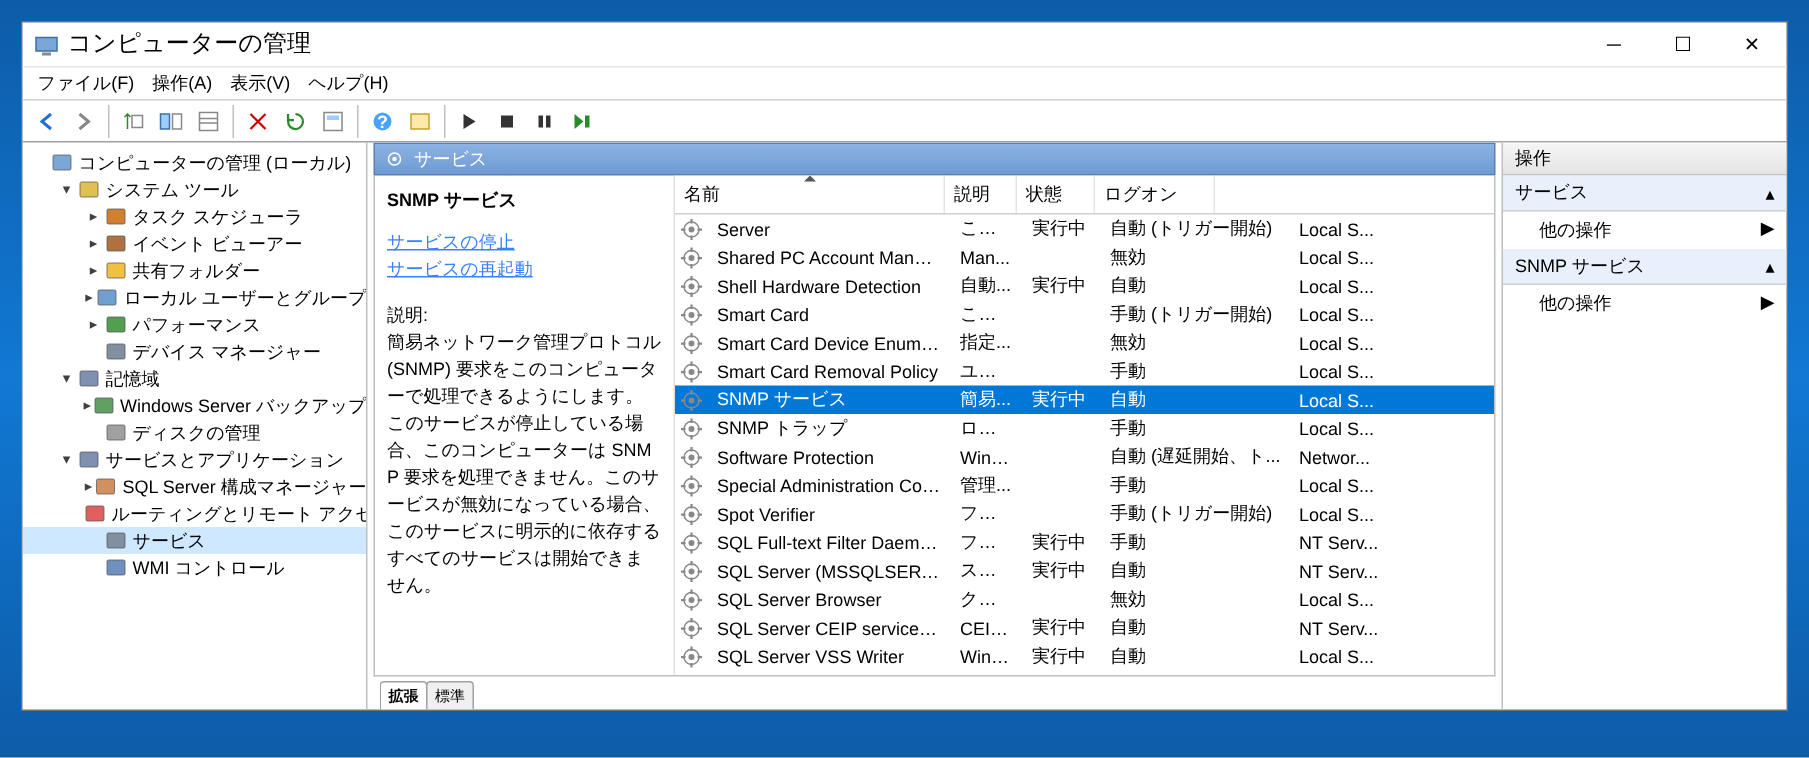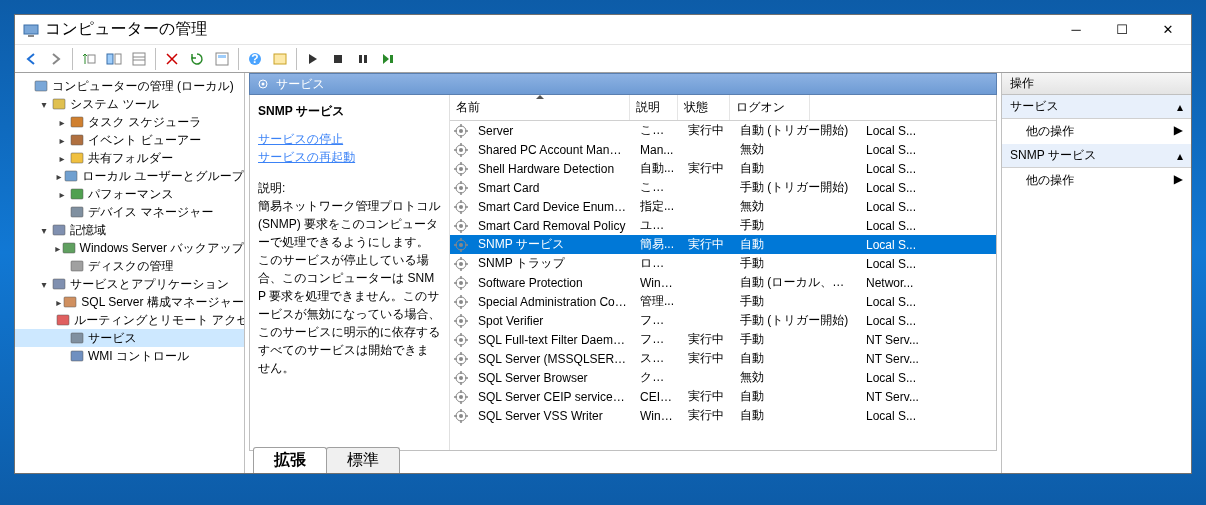--- a/index.html
+++ b/index.html
@@ -33,21 +33,21 @@
 .list-head { display:flex; border-bottom:1px solid #d0d0d0; position:sticky; top:0; background:#fff;}
 .list-head div { padding:4px 6px; border-right:1px solid #e5e5e5; white-space:nowrap; overflow:hidden; position:relative;}
 .list-head .asc::after{content:"";position:absolute;left:50%;top:0;transform:translateX(-50%);border-left:4px solid transparent;border-right:4px solid transparent;border-bottom:4px solid #555;}
 .col-name{width:180px;} .col-desc{width:48px;} .col-stat{width:52px;} .col-start{width:126px;} .col-logon{width:80px;}
 .list-row { display:flex; align-items:center; height:19px; white-space:nowrap;}
 .list-row.sel { background:#0078d7; color:#fff;}
 .list-row div { padding:0 6px; overflow:hidden; text-overflow:ellipsis;}
 .list-row .gear { width:16px; height:16px; margin-left:3px; margin-right:3px; flex:0 0 auto;}
 .list-row .col-name{width:162px;}
 .tabs { height:22px; display:flex; align-items:flex-end; padding-left:4px;}
-.tabs span { padding:2px 20px; border:1px solid #a0a0a0; border-bottom:0; background:#f0f0f0; margin-right:-1px; font-size:16px; border-radius:3px 3px 0 0;}
+.tabs span { padding:2px 5px; border:1px solid #a0a0a0; border-bottom:0; background:#f0f0f0; margin-right:-1px; font-size:10px; border-radius:3px 3px 0 0;}
 .tabs span.act { background:#fff; font-weight:bold;}
 .actions { width:190px; border-left:1px solid #c0c0c0; display:flex; flex-direction:column;}
 .actions-head { height:22px; background:linear-gradient(#f6f6f6,#e4e4e4); border-bottom:1px solid #c0c0c0; display:flex; align-items:center; padding:0 8px;}
 .act-sec-h { background:#e8f0fb; padding:3px 8px; display:flex; justify-content:space-between; align-items:center; border-bottom:1px solid #d0d0d0;}
 .act-item { padding:4px 8px 4px 24px; display:flex; align-items:flex-start; justify-content:space-between;}
 svg{display:block;}
 </style>
 </head>
 <body>
 
@@ -60,20 +60,26 @@
         </svg>
     </span>
     <span class="title">コンピューターの管理</span>
     <div class="winbtns">
       <div>─</div>
       <div>☐</div>
       <div class="close">✕</div>
     </div>
   </div>
 
+  <div class="menubar">
+    <span>ファイル(F)</span>
+    <span>操作(A)</span>
+    <span>表示(V)</span>
+    <span>ヘルプ(H)</span>
+  </div>
 
   <div class="toolbar">
     <div class="tb-btn">
         <svg width="16" height="16">
           <path d="M11 3 L5 8 L11 13" fill="none" stroke="#1e6fd6" stroke-width="2"></path>
         </svg>
       </div>
     <div class="tb-btn">
         <svg width="16" height="16">
           <path d="M5 3 L11 8 L5 13" fill="none" stroke="#888" stroke-width="2"></path>
@@ -488,21 +494,21 @@
                       <line x1="8" y1="1" x2="8" y2="4"></line>
                       <line x1="8" y1="12" x2="8" y2="15"></line>
                       <line x1="1" y1="8" x2="4" y2="8"></line>
                       <line x1="12" y1="8" x2="15" y2="8"></line>
                     </g>
                   </svg>
                 </span>
                 <div class="col-name">Software Protection</div>
                 <div class="col-desc">Wind...</div>
                 <div class="col-stat"></div>
-                <div class="col-start">自動 (ローカル、ト...</div>
+                <div class="col-start">自動 (遅延開始、ト...</div>
                 <div class="col-logon">Networ...</div>
               </div>
               <div class="list-row">
                 <span class="gear">
                   <svg width="16" height="16">
                     <circle cx="8" cy="8" r="5" fill="none" stroke="#888"></circle>
                     <circle cx="8" cy="8" r="2" fill="#888"></circle>
                     <g stroke="#888" stroke-width="1.5">
                       <line x1="8" y1="1" x2="8" y2="4"></line>
                       <line x1="8" y1="12" x2="8" y2="15"></line>

